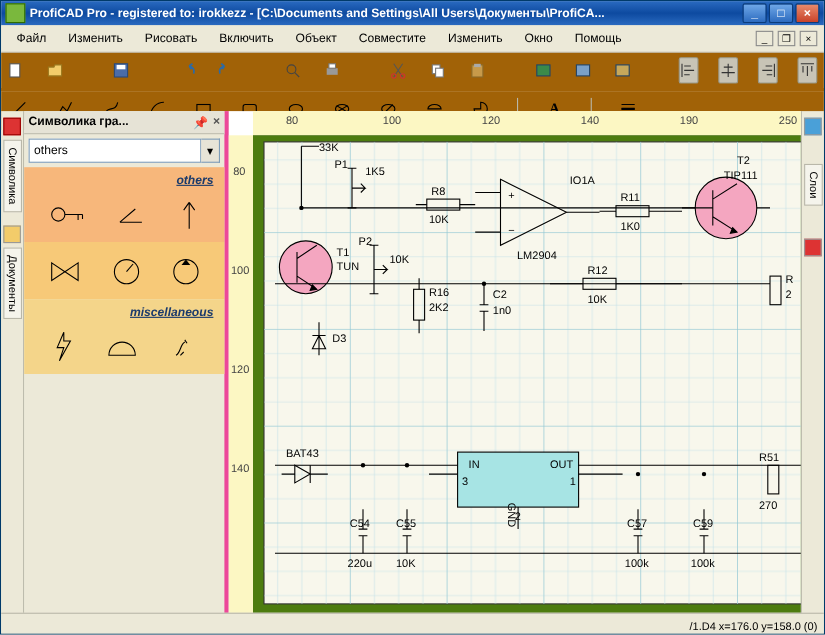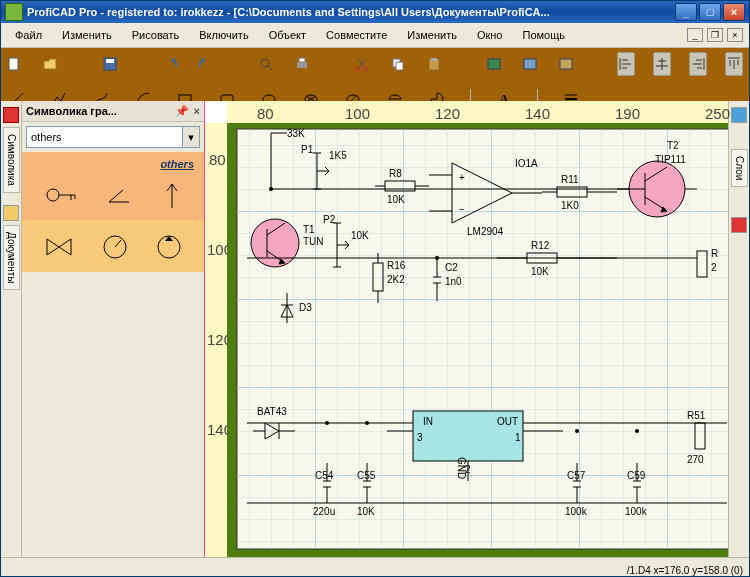--- a/index.html
+++ b/index.html
@@ -17,37 +17,37 @@
   .toolbar{height:28px;background:#a16207;border-bottom:3px solid #a16207;display:flex;align-items:center;padding:2px 4px;gap:18px}
   .tbtn{width:22px;height:22px;border:1px solid transparent;display:flex;align-items:center;justify-content:center;border-radius:2px}
   .tbtn svg{width:16px;height:16px}
   .sep{width:1px;height:20px;background:#b9b7a9;margin:0 3px}
   .zoom-group{display:flex;align-items:center;gap:4px;margin-left:8px}
   .zoom-val{width:80px;height:18px;border:1px solid #7e9db9;background:#fff;padding:1px 4px;display:flex;align-items:center}
   .body{position:absolute;left:0;top:100px;right:0;bottom:18px;display:flex}
   .left-tabs{width:20px;background:#ece9d8;border-right:1px solid #b9b7a9;display:flex;flex-direction:column;align-items:center;padding-top:4px;gap:2px}
   .vtab{writing-mode:vertical-rl;padding:6px 2px;border:1px solid #b9b7a9;font-size:10px;background:#f5f4ec}
   .vicon{width:14px;height:14px;border:1px solid #999;margin:2px}
-  .sidebar{width:182px;background:#ece9d8;border-right:1px solid #ec4899;display:flex;flex-direction:column}
+  .sidebar{width:182px;background:#ece9d8;border-right:4px solid #ec4899;display:flex;flex-direction:column}
   .panel-hdr{height:20px;display:flex;align-items:center;padding:0 4px;gap:6px;background:#e6e3d6;border-bottom:1px solid #c0beb1;font-weight:bold}
   .panel-hdr .x{margin-left:auto;display:flex;gap:4px;color:#555}
   .cat-sel{margin:4px;display:flex}
   .cat-sel input{flex:1;border:1px solid #7e9db9;height:18px;padding:1px 4px;font:inherit}
   .cat-sel .dd{width:16px;height:20px;border:1px solid #7e9db9;border-left:0;background:#e7e4d7;display:flex;align-items:center;justify-content:center}
   .cat{padding:4px 0 2px 0}
   .cat-title{text-align:right;font-weight:bold;font-style:italic;padding:2px 10px 2px 0;color:#1a3a6b;text-decoration:underline}
   .cat-row{height:46px;display:flex;align-items:center;justify-content:space-around;padding:0 8px}
   .c-pid{background:#f4a6a6}
   .c-oth{background:#f7b77b}
   .c-hyd{background:#f7c978}
   .c-misc{background:#f4d58a}
   .canvas-wrap{flex:1;position:relative;background:#fff}
   .h-ruler{position:absolute;left:22px;top:0;right:0;height:22px;background:#fcf7c3;border-bottom:1px solid #999}
   .v-ruler{position:absolute;left:0;top:22px;width:22px;bottom:0;background:#fcf7c3;border-right:1px solid #999}
-  .ruler-tick{position:absolute;font-size:15px;color:#444}
+  .ruler-tick{position:absolute;font-size:10px;color:#444}
   .canvas{position:absolute;left:22px;top:22px;right:0;bottom:0;overflow:hidden;background:#4d7c0f}
   .right-tabs{width:20px;background:#ece9d8;border-left:1px solid #b9b7a9;display:flex;flex-direction:column;align-items:center;padding-top:4px;gap:24px}
   .status{position:absolute;left:0;right:0;bottom:0;height:18px;background:#ece9d8;border-top:1px solid #b9b7a9;display:flex;align-items:flex-end;justify-content:flex-end;padding:0 6px;font-size:10px}
   .c-lbl{font-size:10px;fill:#000}
 </style>
 </head>
 <body>
 <div class="window">
 
 <div class="titlebar">
@@ -347,20 +347,34 @@
         <svg width="28" height="28">
               <circle cx="14" cy="14" r="11" fill="none" stroke="#000"></circle>
               <path d="M14 14L20 7" stroke="#000"></path>
             </svg>
         <svg width="28" height="28">
               <circle cx="14" cy="14" r="11" fill="none" stroke="#000"></circle>
               <path d="M14 3l-4 5h8z" fill="#000"></path>
             </svg>
       </div>
     </div>
+    <div class="cat c-misc">
+      <div class="cat-title">miscellaneous</div>
+      <div class="cat-row">
+        <svg width="24" height="30">
+              <path d="M14 2L8 16h6l-4 12 10-18h-6z" fill="none" stroke="#000"></path>
+            </svg>
+        <svg width="32" height="24">
+              <path d="M4 20a12 12 0 0124 0z" fill="none" stroke="#000"></path>
+            </svg>
+        <svg width="28" height="28">
+              <path d="M6 22c4-2 4-10 8-12M10 22l3-3M14 8l2 3" stroke="#000" fill="none"></path>
+            </svg>
+      </div>
+    </div>
   </div>
 
   <div class="canvas-wrap">
     <div class="h-ruler">
       <span class="ruler-tick" style="left:30px;top:4px">80</span>
       <span class="ruler-tick" style="left:118px;top:4px">100</span>
       <span class="ruler-tick" style="left:208px;top:4px">120</span>
       <span class="ruler-tick" style="left:298px;top:4px">140</span>
       <span class="ruler-tick" style="left:388px;top:4px">190</span>
       <span class="ruler-tick" style="left:478px;top:4px">250</span>

